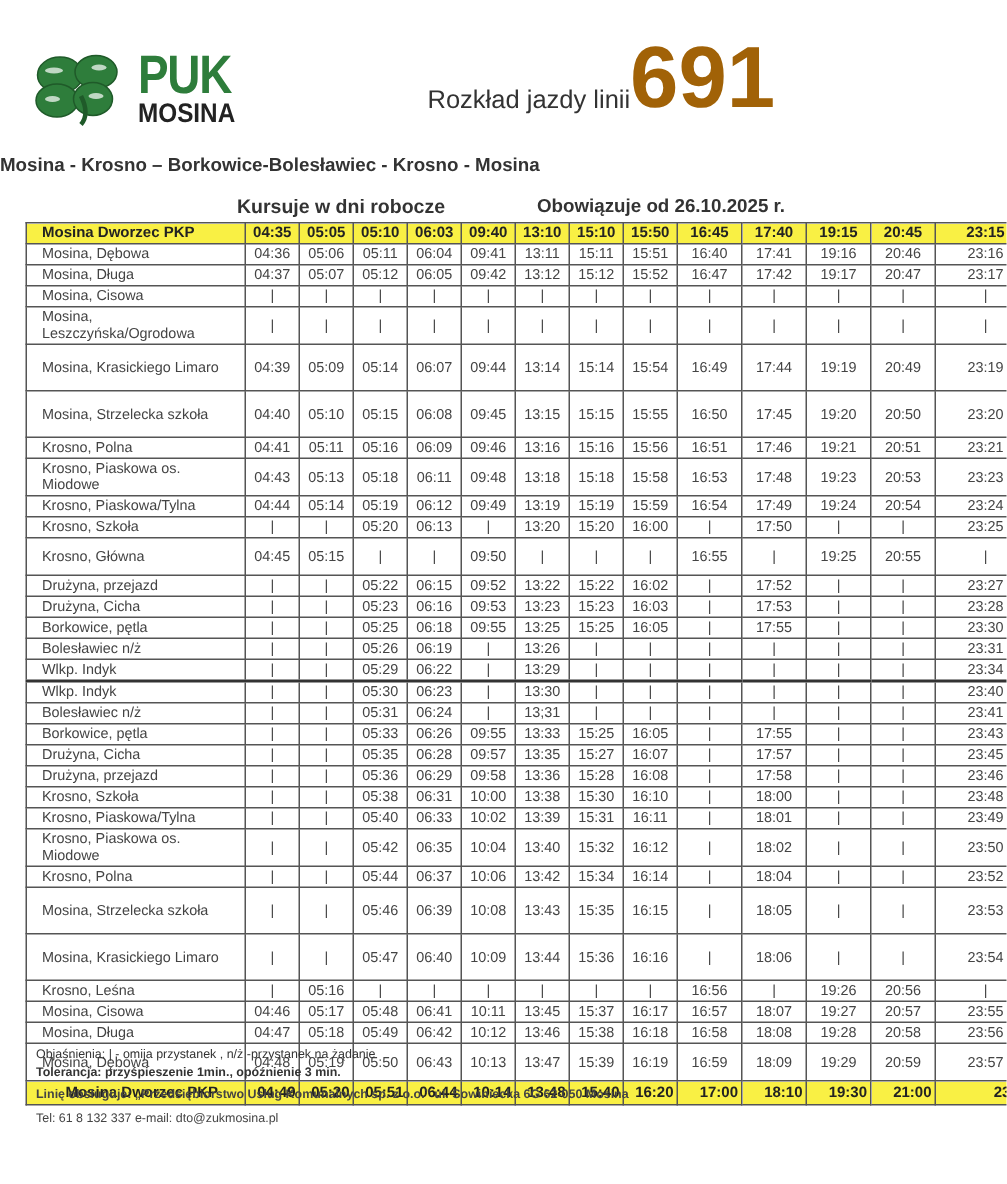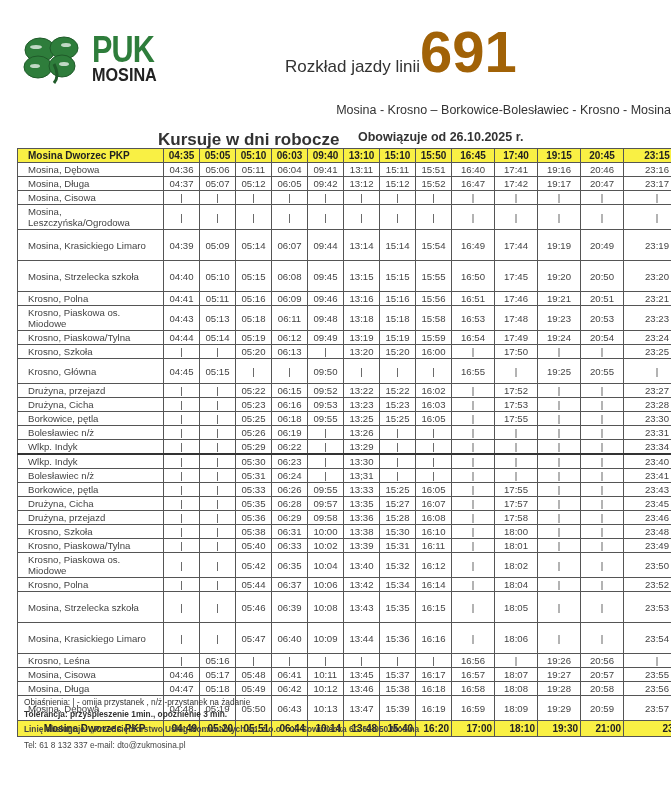--- a/index.html
+++ b/index.html
@@ -8,22 +8,22 @@
   .logo { position: absolute; left: 20px; top: 32px; width: 140px; height: 55px; }
   .logo-text-puk { position: absolute; left: 72px; top: 0px; font-family: "Liberation Sans", sans-serif;
                    font-weight: bold; font-size: 36px; color: #2e7d3b; letter-spacing: -1px; line-height: 36px;
                    transform: scaleX(0.85); transform-origin: left top; }
   .logo-text-mosina { position: absolute; left: 72px; top: 34px; font-family: "Liberation Sans", sans-serif;
                       font-weight: bold; font-size: 18px; color: #222; line-height: 18px; letter-spacing: 0px;
                       transform: scaleX(0.9); transform-origin: left top; }
   .clover { position: absolute; left: 0; top: 2px; width: 68px; height: 50px; }
   .title-label { position: absolute; left: 285px; top: 57px; font-size: 17px; color: #333; }
   .title-number { position: absolute; left: 420px; top: 22px; font-size: 58px; font-weight: bold; color: #a16207; line-height: 60px; }
-  .route { position: absolute; left: 0; width: 671px; top: 103px; text-align: right; font-size: 12.5px; color: #333; }
-  .sub-left { position: absolute; left: 158px; top: 130px; font-size: 17px; font-weight: bold; color: #333; }
+  .route { position: absolute; left: 0; width: 671px; top: 103px; text-align: left; font-size: 12.5px; color: #333; font-weight: bold; }
+  .sub-left { position: absolute; left: 158px; top: 130px; font-size: 13px; font-weight: bold; color: #333; }
   .sub-right { position: absolute; left: 358px; top: 130px; font-size: 12.5px; font-weight: bold; color: #333; }
   table.tt { position: absolute; left: 17px; top: 148px; border-collapse: collapse; table-layout: fixed; width: 637px; }
   table.tt td { border: 1px solid #555; font-size: 9.6px; padding: 0 2px; text-align: center; color: #444; white-space: nowrap; overflow: hidden; }
   table.tt td.stop { text-align: left; padding-left: 10px; white-space: normal; line-height: 11px; }
   table.tt tr.hdr td { background: #f9f044; font-weight: bold; color: #222; font-size: 10px; height: 13px; }
   table.tt tr.ftr td { background: #f9f044; font-weight: bold; color: #222; font-size: 10px; height: 15px; text-align: right; }
   table.tt tr.ftr td.stop { text-align: center; }
   table.tt tr.h1 td { height: 13px; }
   table.tt tr.h2 td { height: 24px; }
   table.tt tr.h3 td { height: 30px; }

